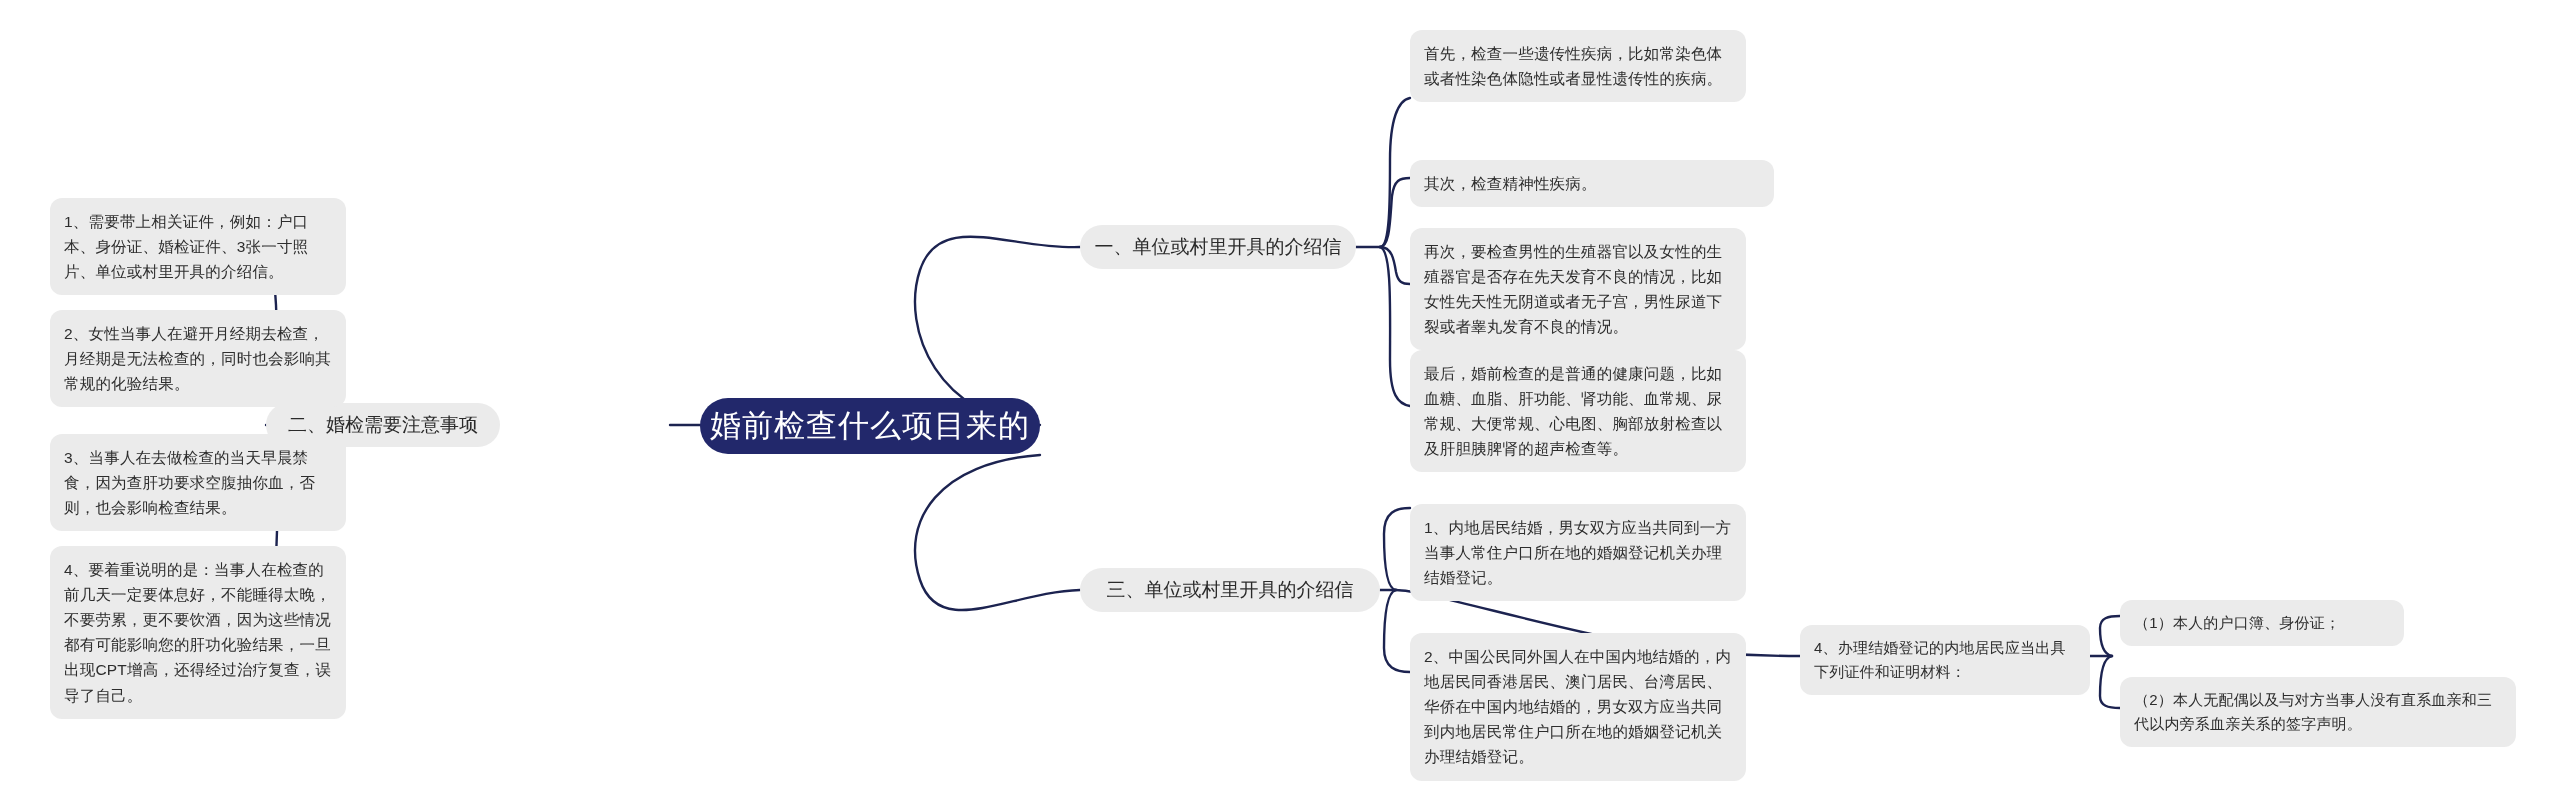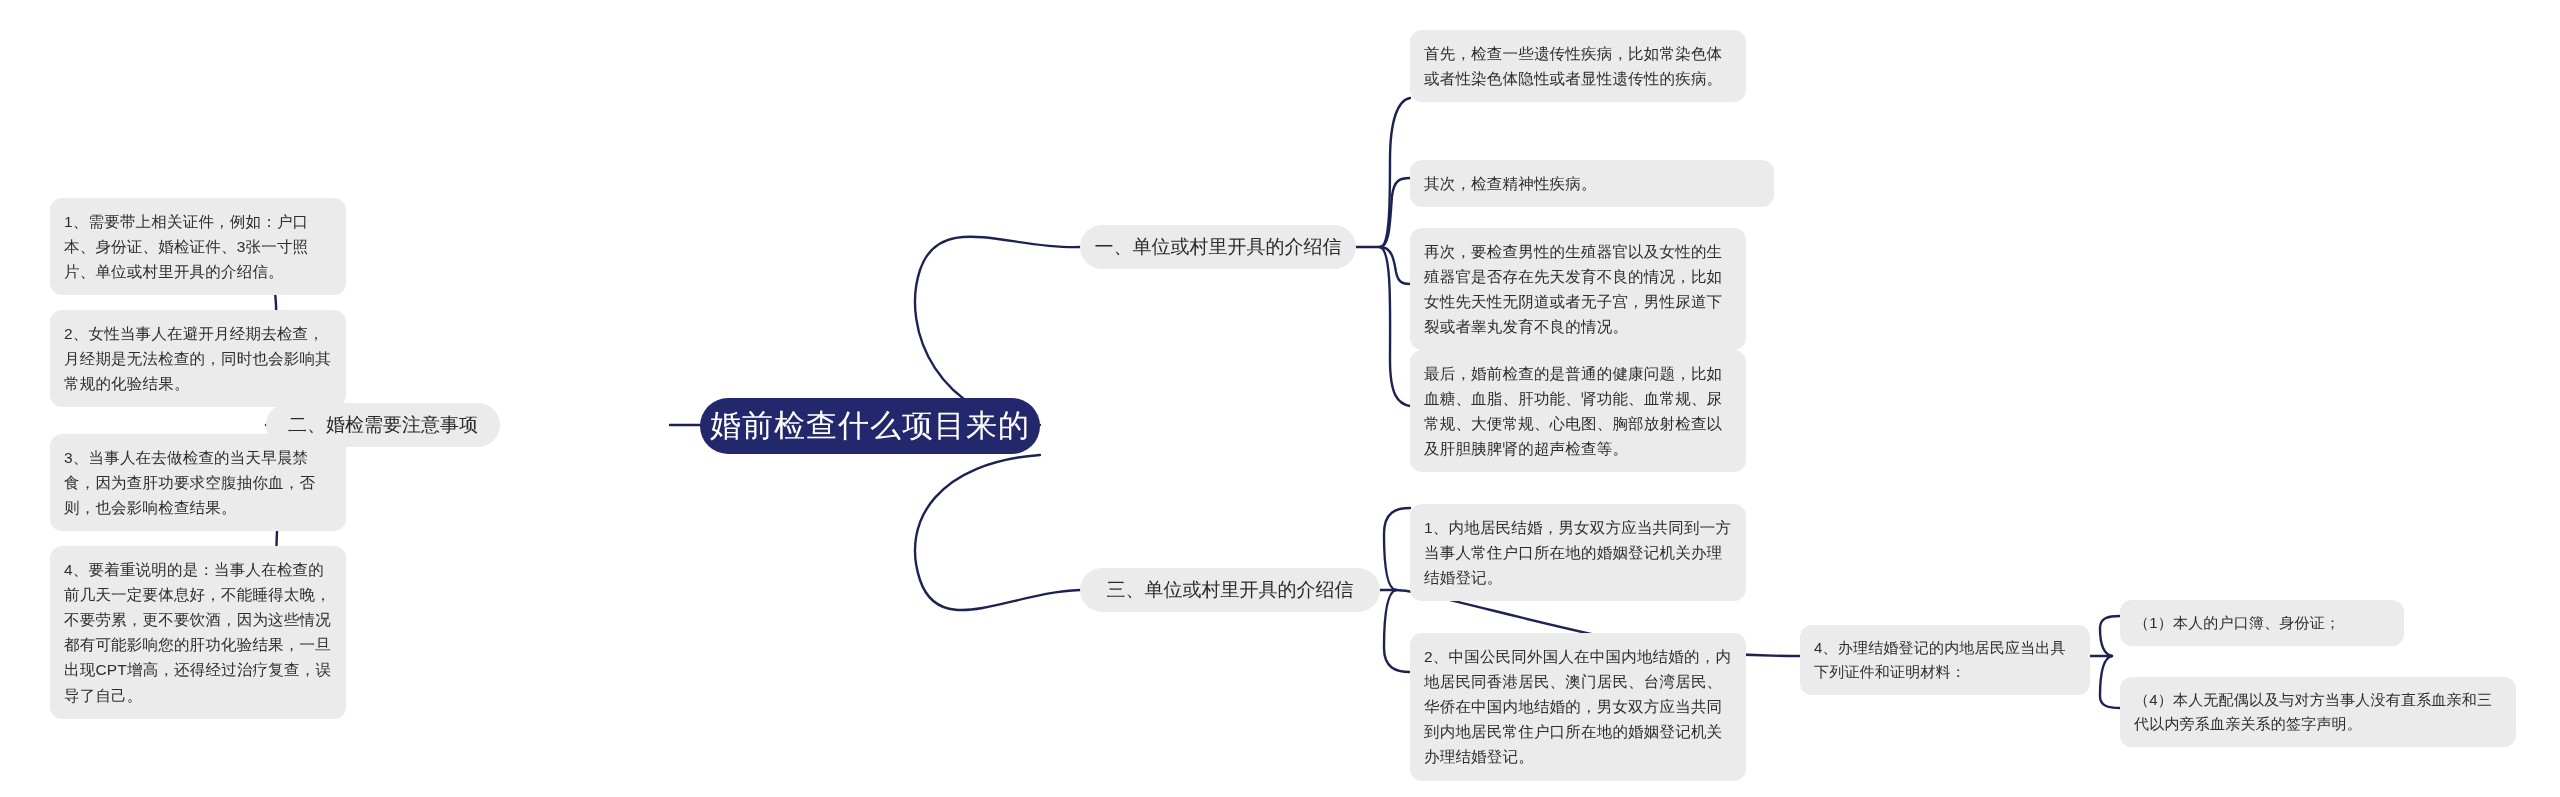--- a/index.html
+++ b/index.html
@@ -167,16 +167,16 @@
 
   <div class="node leaf-node small" style="left:1800px; top:625px; width:290px;">
     <span>4、办理结婚登记的内地居民应当出具下列证件和证明材料：</span>
   </div>
 
   <div class="node leaf-node small" style="left:2120px; top:600px; width:284px;">
     <span>（1）本人的户口簿、身份证；</span>
   </div>
 
   <div class="node leaf-node small" style="left:2120px; top:677px; width:396px;">
-    <span>（4）本人无配偶以及与对方当事人没有直系血亲和三代以内旁系血亲关系的签字声明。</span>
+    <span>（2）本人无配偶以及与对方当事人没有直系血亲和三代以内旁系血亲关系的签字声明。</span>
   </div>
 
 </div>
 
 </body></html>

